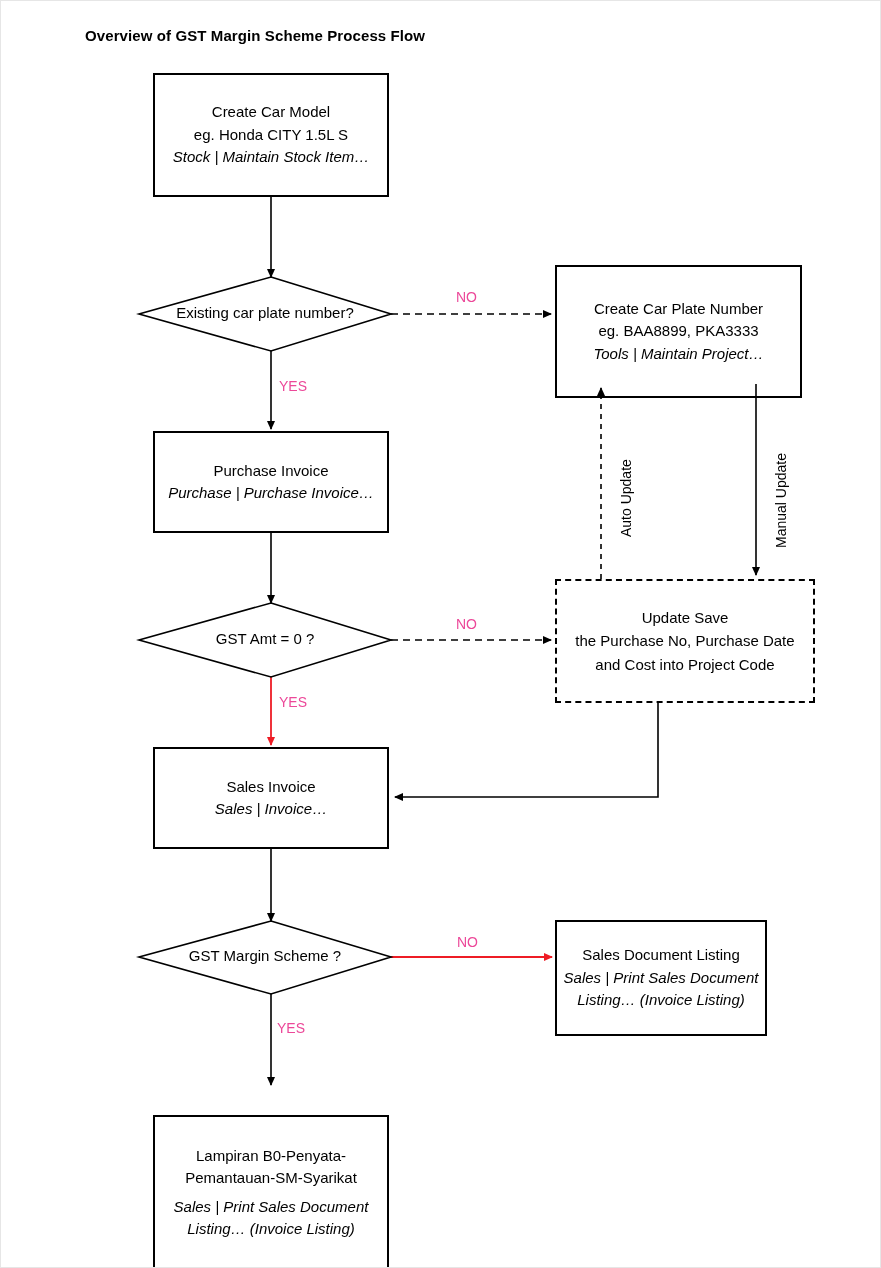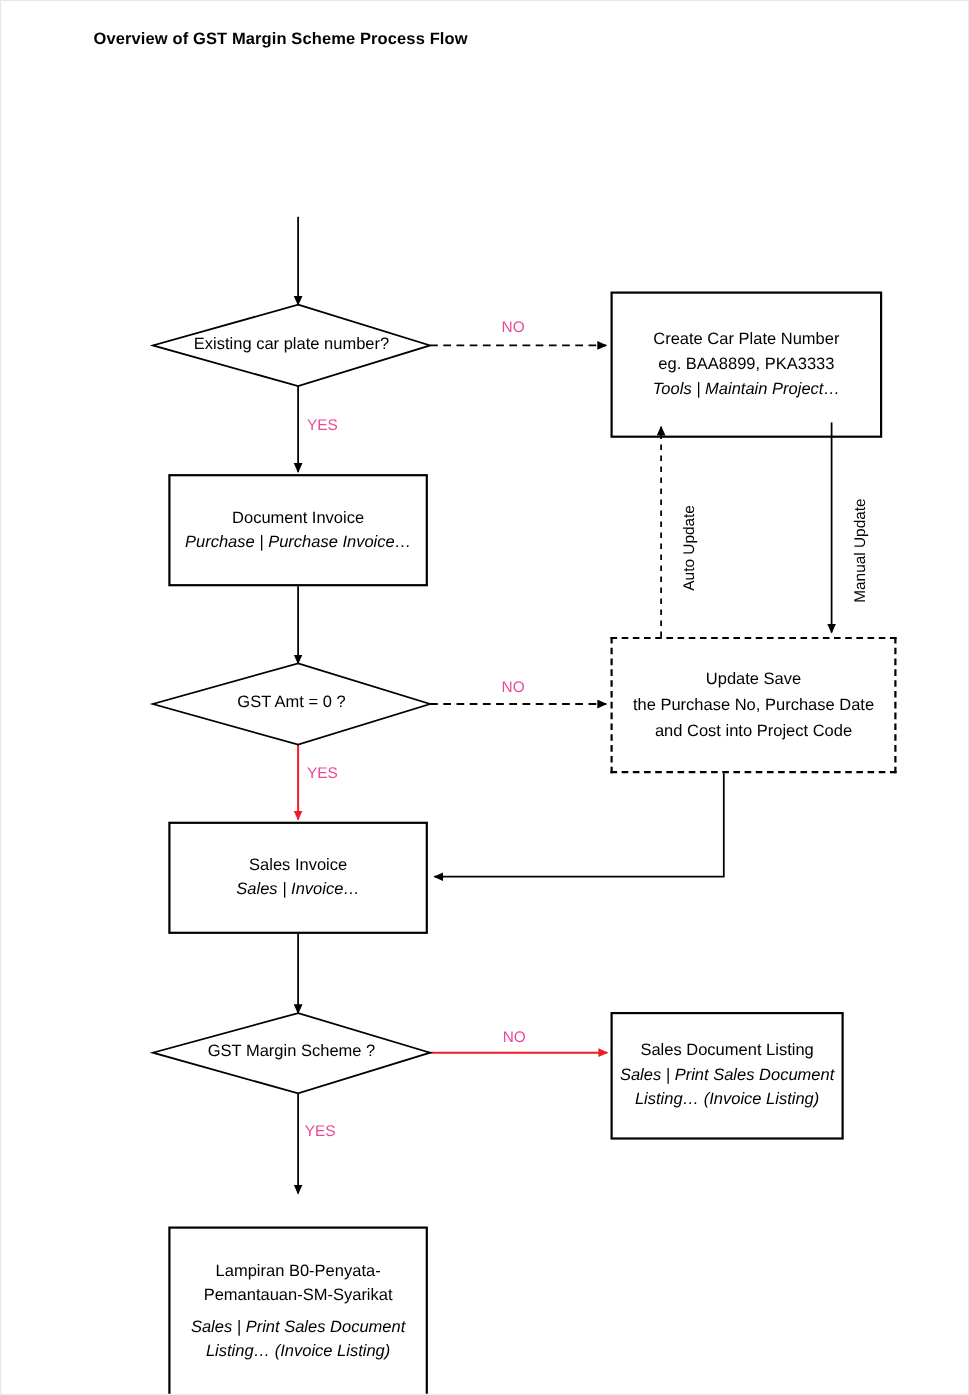--- a/index.html
+++ b/index.html
@@ -141,31 +141,36 @@
 
      Lampiran B0 --&gt;
     <line x1="270" y1="993" x2="270" y2="1084" stroke="#000000" stroke-width="1.6" marker-end="url(#arrow-black)"></line>
 
     
     <polygon points="270,276 390,313 270,350 138,313" fill="#ffffff" stroke="#000000" stroke-width="1.6"></polygon>
     <polygon points="270,602 390,639 270,676 138,639" fill="#ffffff" stroke="#000000" stroke-width="1.6"></polygon>
     <polygon points="270,920 390,956 270,993 138,956" fill="#ffffff" stroke="#000000" stroke-width="1.6"></polygon>
   </svg>
 
+  <div class="node proc" style="left:152px; top:72px; width:236px; height:124px;">
+    <span class="ln">Create Car Model</span>
+    <span class="ln">eg. Honda CITY 1.5L S</span>
+    <span class="ln it">Stock | Maintain Stock Item…</span>
+  </div>
 
   <div class="decision-label" style="left:138px; top:303px; width:252px;">Existing car plate number?</div>
 
   <div class="node proc" style="left:554px; top:264px; width:247px; height:133px;">
     <span class="ln">Create Car Plate Number</span>
     <span class="ln">eg. BAA8899, PKA3333</span>
     <span class="ln it">Tools | Maintain Project…</span>
   </div>
 
   <div class="node proc" style="left:152px; top:430px; width:236px; height:102px;">
-    <span class="ln">Document Invoice</span>
+    <span class="ln">Purchase Invoice</span>
     <span class="ln it">Purchase | Purchase Invoice…</span>
   </div>
 
   <div class="decision-label" style="left:138px; top:629px; width:252px;">GST Amt = 0 ?</div>
 
   <div class="node dashed-proc" style="left:554px; top:578px; width:260px; height:124px;">
     <span class="ln">Update Save</span>
     <span class="ln">the Purchase No, Purchase Date</span>
     <span class="ln">and Cost into Project Code</span>
   </div>

